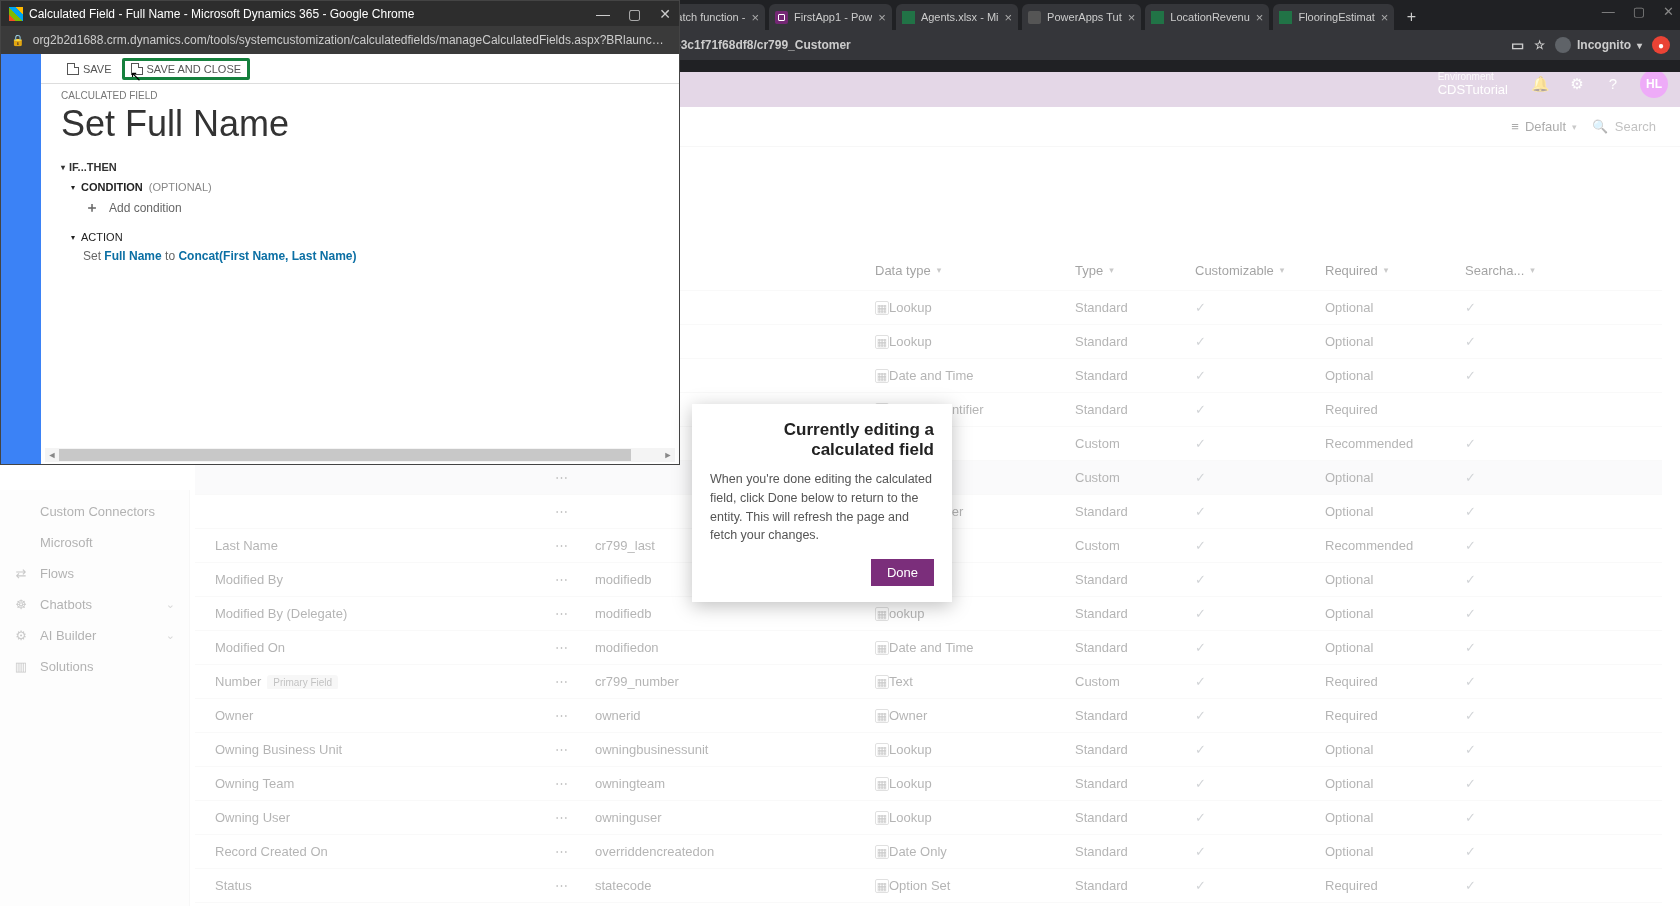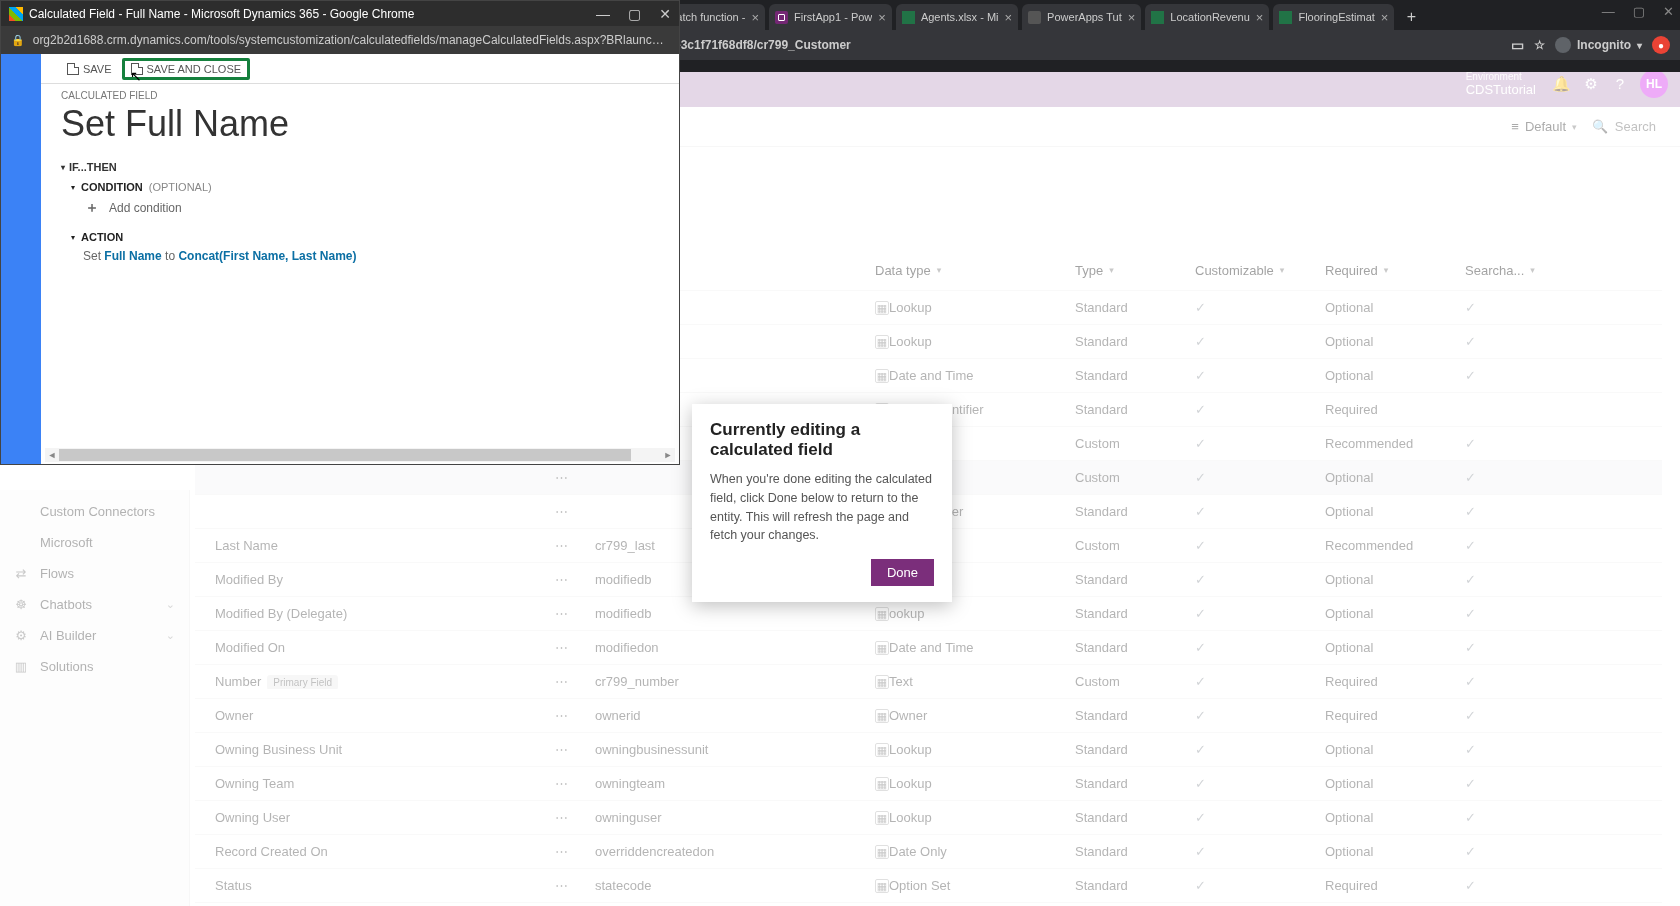--- a/index.html
+++ b/index.html
@@ -102,21 +102,21 @@
   position:absolute; inset:0;
   background: rgba(255,255,255,0.55);
   pointer-events:none;
   z-index: 5;
 }
 
 
 .pa-header {
   height:47px; background:#c4a6c9;
   display:flex; align-items:center; justify-content:flex-end;
-  padding: 0 12px; gap:11px; color:#fff;
+  padding: 0 12px; gap:18px; color:#fff;
 }
 .env-block { text-align:left; color:#fff; font-size:10px; margin-right:6px;}
 .env-block .env1 { font-size:10px; opacity:.9;}
 .env-block .env2 { font-size:13px; }
 .hdr-icon { width:18px; height:18px; display:flex;align-items:center;justify-content:center;color:#fff;font-size:15px;}
 .avatar { width:28px;height:28px;border-radius:50%;background:#d946ef;color:#fff;font-size:12px;display:flex;align-items:center;justify-content:center;font-weight:600;}
 
 .subbar {
   height:40px; background:#fff; border-bottom:1px solid #eee;
   display:flex; align-items:center; justify-content:flex-end; padding-right:24px; gap:16px; color:#444;
@@ -151,21 +151,21 @@
 
 .callout {
   position:absolute;
   left: 692px; top: 404px;
   width: 260px;
   background:#fff;
   box-shadow: 0 4px 18px rgba(0,0,0,.25);
   padding: 16px 18px 16px 18px;
   z-index: 40;
 }
-.callout h3 { font-size:17px; font-weight:600; color:#222; margin-bottom:10px;}
+.callout h3 { font-size:17px; font-weight:600; color:#222; margin-bottom:10px;text-align:right;}
 .callout p { font-size:12.5px; color:#555; line-height:1.5; margin-bottom:14px;}
 .callout .done-btn {
   float:right; background:#7b2e7b; color:#fff;
   padding:6px 16px; font-size:13px; border:none;
 }
 
 
 .fullpage {
   position:absolute; left:0; top:60px; width:1680px; bottom:0;
   background:#fff;
@@ -580,21 +580,21 @@
       <span style="font-weight:600;">CONDITION</span>
       <span class="opt">(OPTIONAL)</span>
     </div>
     <div class="add-row">
       <span class="plus">＋</span>
       <span>Add condition</span>
     </div>
 
     <div class="sub-hdr" style="margin-top:14px;">
       <span class="tri">▾</span>
-      <span style="font-weight:700;">ACTION</span>
+      <span style="font-weight:400;">ACTION</span>
     </div>
     <div class="action-line">
       <span class="set">Set</span>
       <span class="field">Full Name</span>
       <span class="to">to</span>
       <span class="fn">Concat(First Name, Last Name)</span>
     </div>
 
     <div class="popup-scroll-h">
       <div class="left">◄</div>

